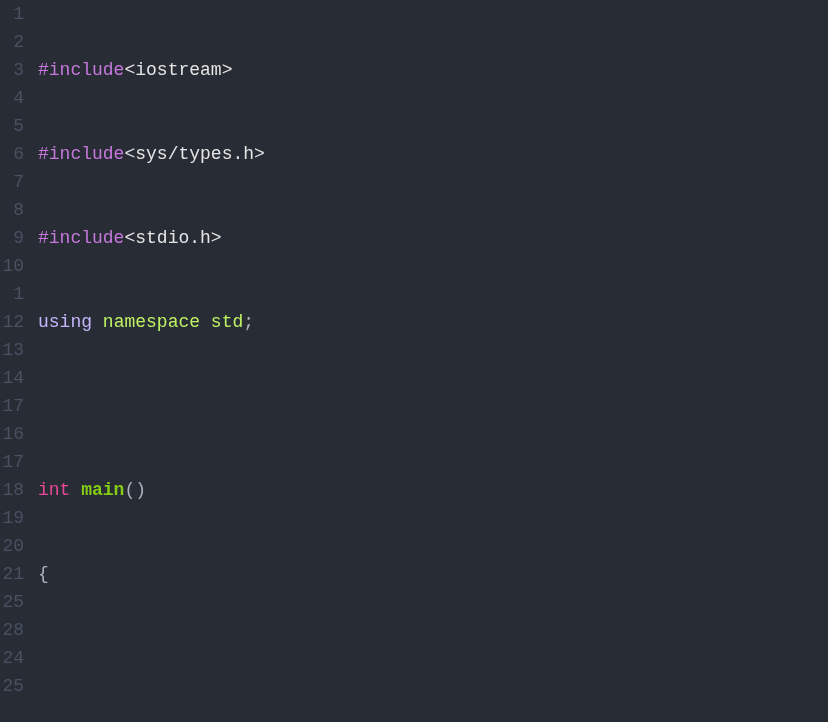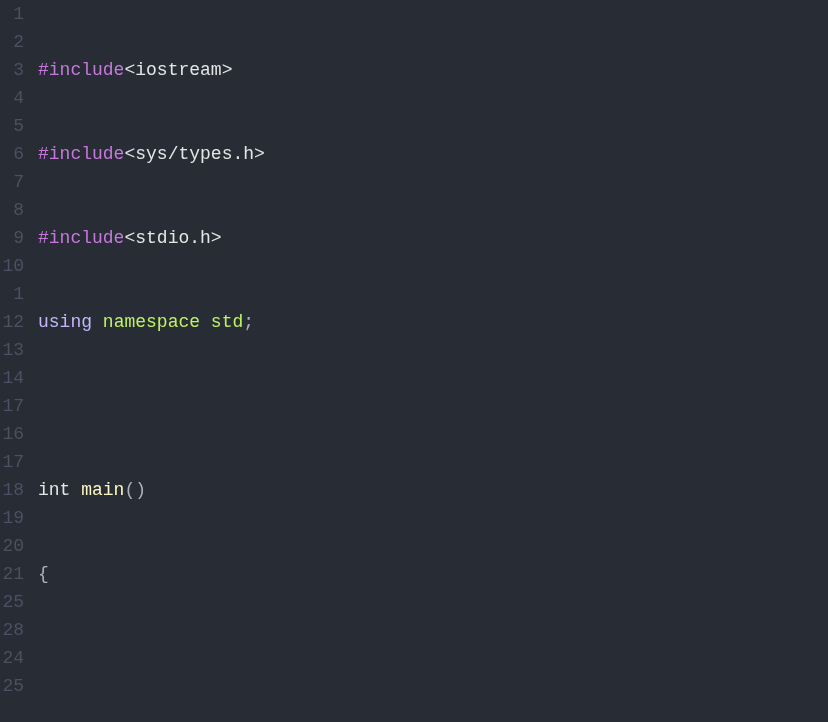--- a/index.html
+++ b/index.html
@@ -36,25 +36,25 @@
     }
     .line {
       height: 28px;
       padding-left: 6px;
     }
     .preproc { color: #c678dd; }
     .include-path { color: #e5e5e5; }
     .using { color: #c4b5fd; }
     .namespace-word { color: #bef264; }
     .std { color: #bef264; }
-    .funcname { color: #fef9c3; }
+    .funcname { color: #84cc16; font-weight: bold; }
     .paren { color: #abb2bf; }
     .brace { color: #abb2bf; }
     .ident { color: #abb2bf; }
-    .int-type { color: #e5e5e5; margin-top: 47px; }
+    .int-type { color: #ec4899; margin-top: 47px; }
   </style>
 </head>
 <body>
 
 <div class="editor">
   <div class="gutter">
     <div class="lineno">1</div>
     <div class="lineno">2</div>
     <div class="lineno">3</div>
     <div class="lineno">4</div>

